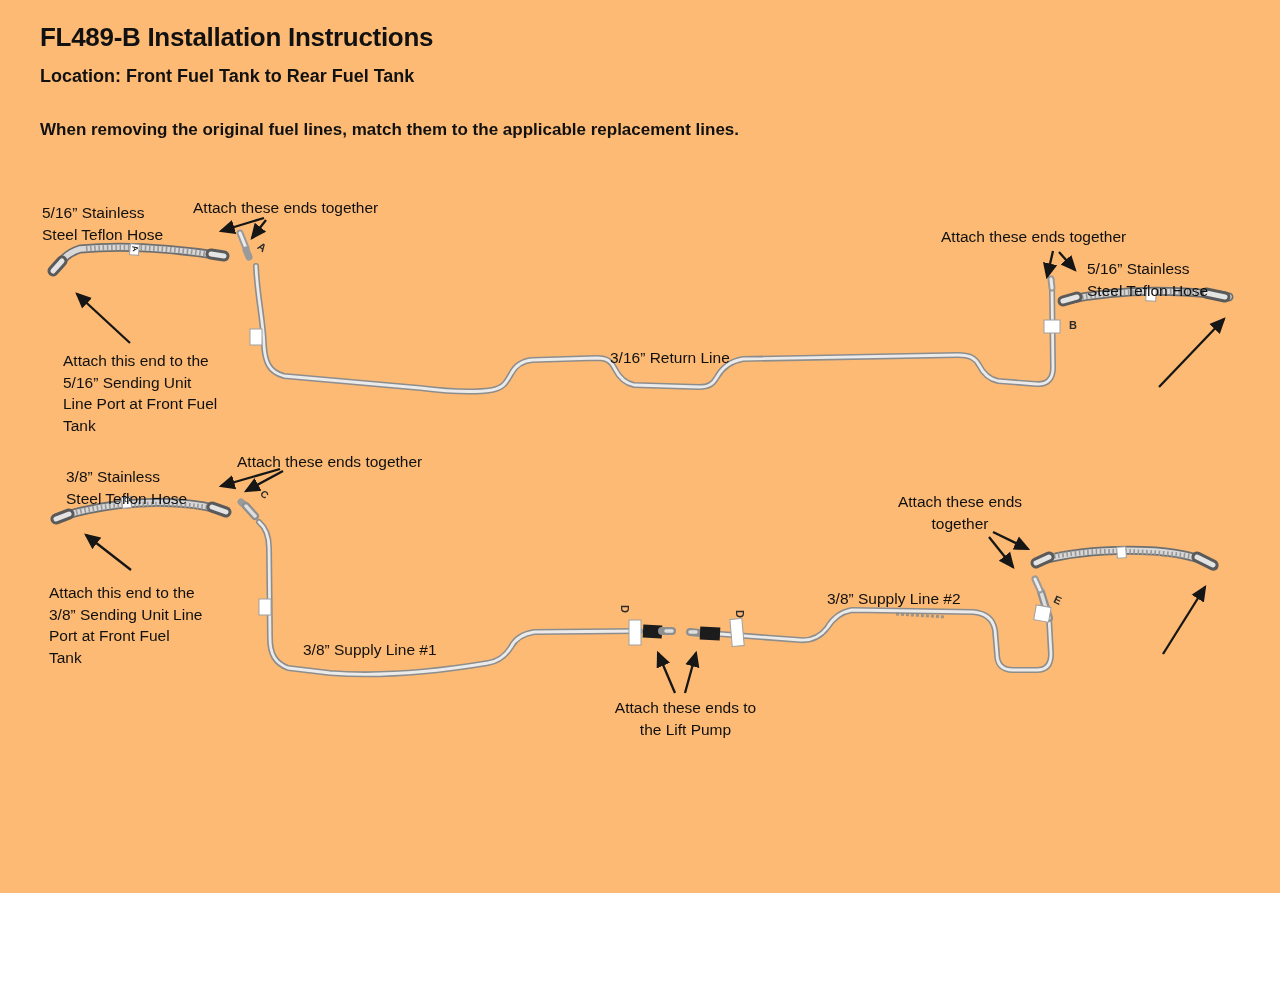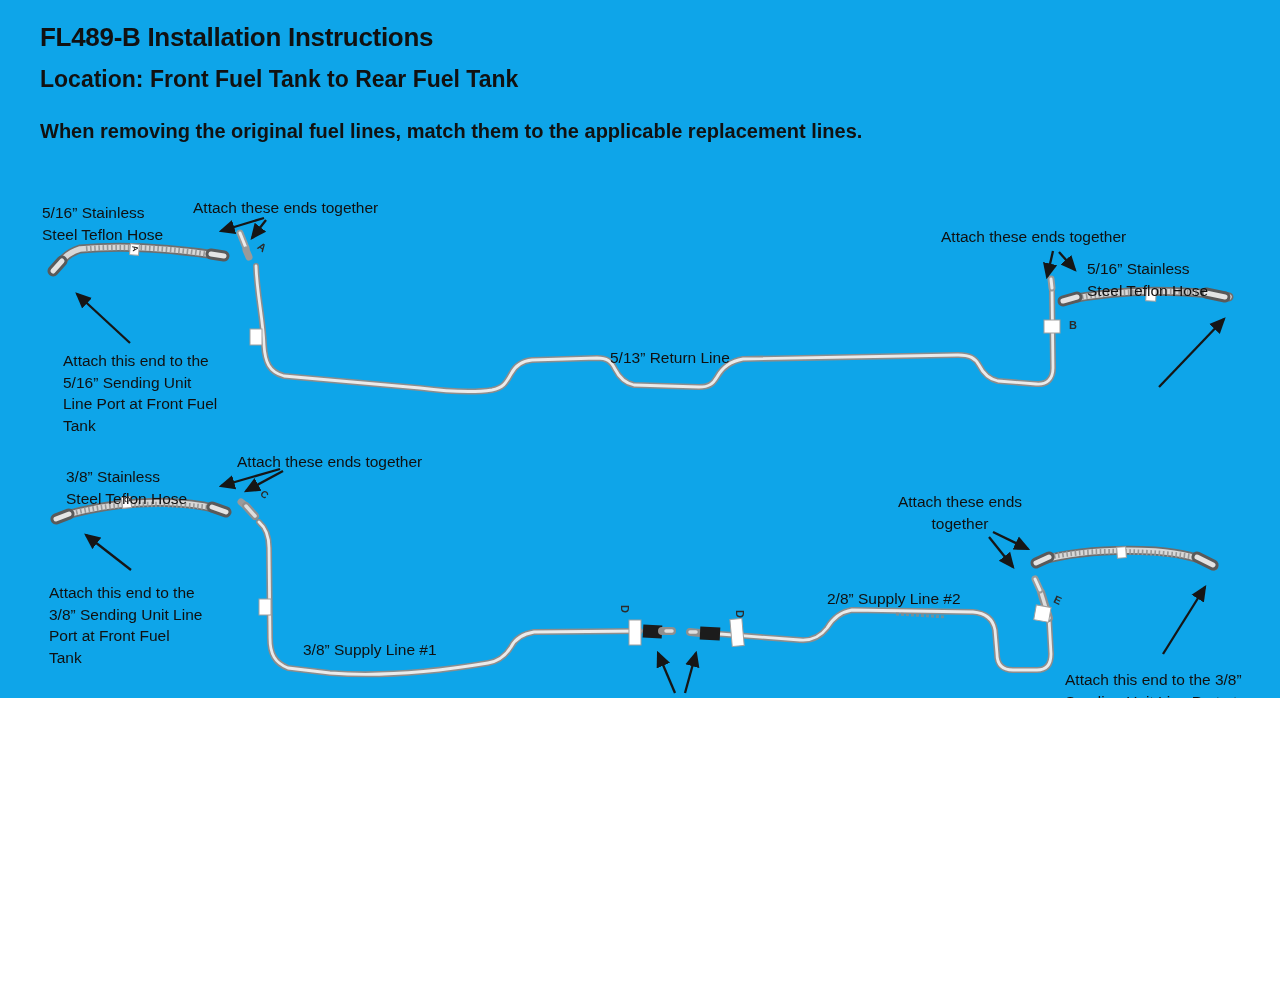--- a/index.html
+++ b/index.html
@@ -1,20 +1,20 @@
 <!DOCTYPE html>
 <html><head>
 <meta charset="utf-8">
 <style>
   html,body{margin:0;padding:0;background:#ffffff;}
-  #page{position:relative;width:1280px;height:698px;background:#0ea5e9;overflow:hidden;
+  #page{position:relative;width:1280px;height:893px;background:#fdba74;overflow:hidden;
         font-family:"Liberation Sans", sans-serif;color:#111;}
   .t-title{position:absolute;left:40px;top:22px;font-size:26px;font-weight:bold;letter-spacing:-0.3px;}
-  .t-sub{position:absolute;left:40px;top:66px;font-size:23px;font-weight:bold;}
-  .t-intro{position:absolute;left:40px;top:120px;font-size:20px;font-weight:bold;}
+  .t-sub{position:absolute;left:40px;top:66px;font-size:18px;font-weight:bold;}
+  .t-intro{position:absolute;left:40px;top:120px;font-size:17px;font-weight:bold;}
   .t-notes{position:absolute;left:40px;top:828px;font-size:16.5px;font-weight:bold;line-height:22.5px;white-space:pre-line;}
   .lbl{position:absolute;font-size:15.5px;line-height:21.5px;color:#101010;white-space:pre-line;}
   .ctr{text-align:center;}
   .cl{position:absolute;font-size:11px;font-weight:600;color:#2b2b2b;}
   svg.art{position:absolute;left:0;top:0;width:1280px;height:989px;}
   .tube-o{fill:none;stroke:#8d8d8d;stroke-width:6;stroke-linecap:round;stroke-linejoin:round;}
   .tube-i{fill:none;stroke:#ebebeb;stroke-width:2.8;stroke-linecap:round;stroke-linejoin:round;}
   .hose-o{fill:none;stroke:#6e6e6e;stroke-width:9;stroke-linecap:round;}
   .hose-i{fill:none;stroke:#d8d8d8;stroke-width:5.5;stroke-linecap:round;}
   .hose-b{fill:none;stroke:#979797;stroke-width:5.5;stroke-dasharray:1.6 2.6;}
@@ -158,40 +158,37 @@
     </g>
   </svg>
 
   <div class="lbl" style="left:42px;top:202px">5/16” Stainless
 Steel Teflon Hose</div>
   <div class="lbl" style="left:193px;top:197px">Attach these ends together</div>
   <div class="lbl" style="left:63px;top:350px">Attach this end to the
 5/16” Sending Unit
 Line Port at Front Fuel
 Tank</div>
-  <div class="lbl" style="left:610px;top:347px">5/13” Return Line</div>
+  <div class="lbl" style="left:610px;top:347px">3/16” Return Line</div>
   <div class="lbl" style="left:941px;top:226px">Attach these ends together</div>
   <div class="lbl" style="left:1087px;top:258px">5/16” Stainless
 Steel Teflon Hose</div>
   <div class="lbl" style="left:237px;top:451px">Attach these ends together</div>
   <div class="lbl" style="left:66px;top:466px">3/8” Stainless
 Steel Teflon Hose</div>
   <div class="lbl" style="left:49px;top:582px">Attach this end to the
 3/8” Sending Unit Line
 Port at Front Fuel
 Tank</div>
   <div class="lbl" style="left:303px;top:639px">3/8” Supply Line #1</div>
-  <div class="lbl" style="left:827px;top:588px">2/8” Supply Line #2</div>
+  <div class="lbl" style="left:827px;top:588px">3/8” Supply Line #2</div>
   <div class="lbl ctr" style="left:890px;top:491px;width:140px">Attach these ends
 together</div>
   <div class="lbl ctr" style="left:603px;top:697px;width:165px">Attach these ends to
 the Lift Pump</div>
-  <div class="lbl" style="left:1065px;top:669px">Attach this end to the 3/8”
-Sending Unit Line Port at
-Rear Fuel Tank</div>
 
   <div class="cl" style="left:132px;top:244px;font-size:8px;transform:rotate(80deg)">A</div>
   <div class="cl" style="left:258px;top:241px;transform:rotate(35deg)">A</div>
   <div class="cl" style="left:1069px;top:319px">B</div>
   <div class="cl" style="left:124px;top:495px;font-size:8px;transform:rotate(80deg)">C</div>
   <div class="cl" style="left:261px;top:489px;font-size:10px;transform:rotate(40deg)">C</div>
   <div class="cl" style="left:621px;top:603px;transform:rotate(90deg)">D</div>
   <div class="cl" style="left:736px;top:608px;transform:rotate(90deg)">D</div>
   <div class="cl" style="left:1054px;top:594px;transform:rotate(25deg)">E</div>
 

